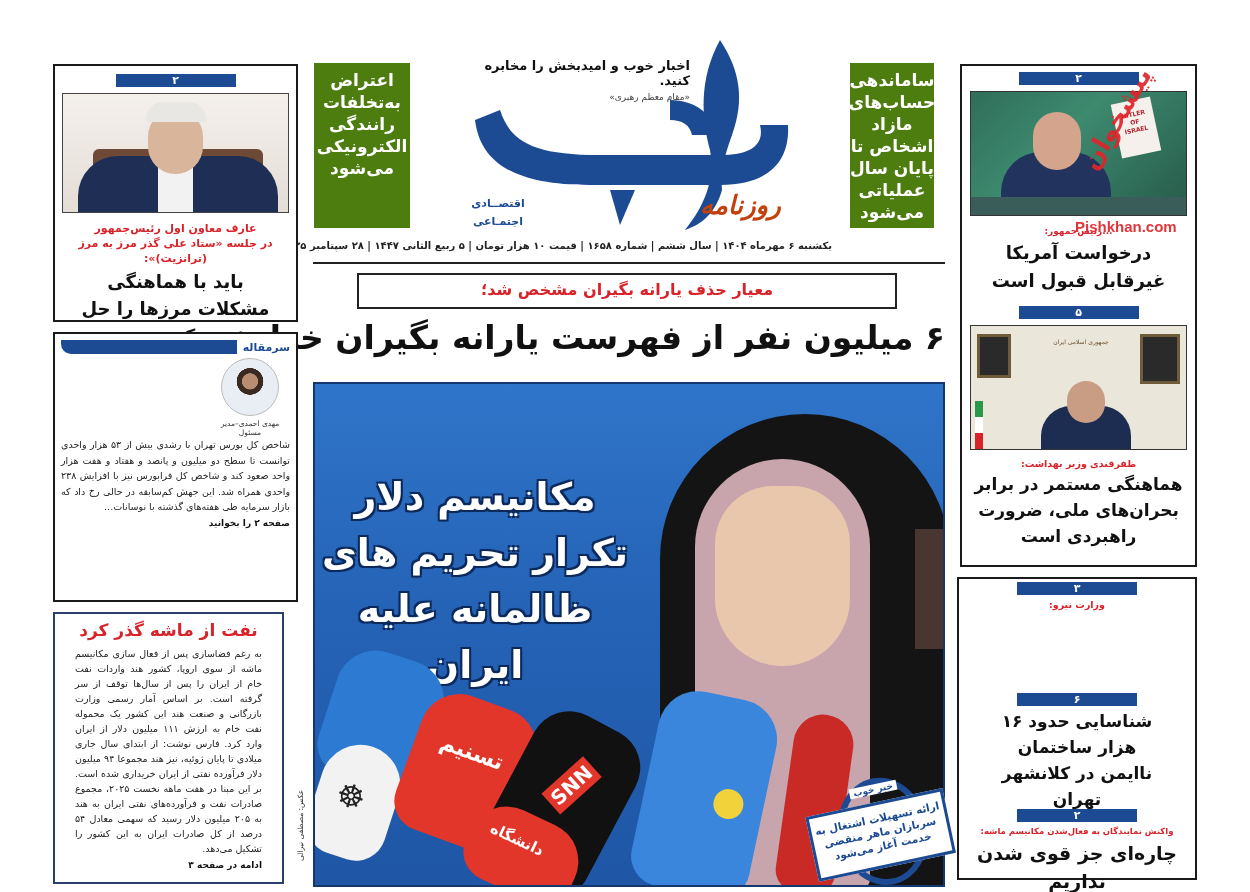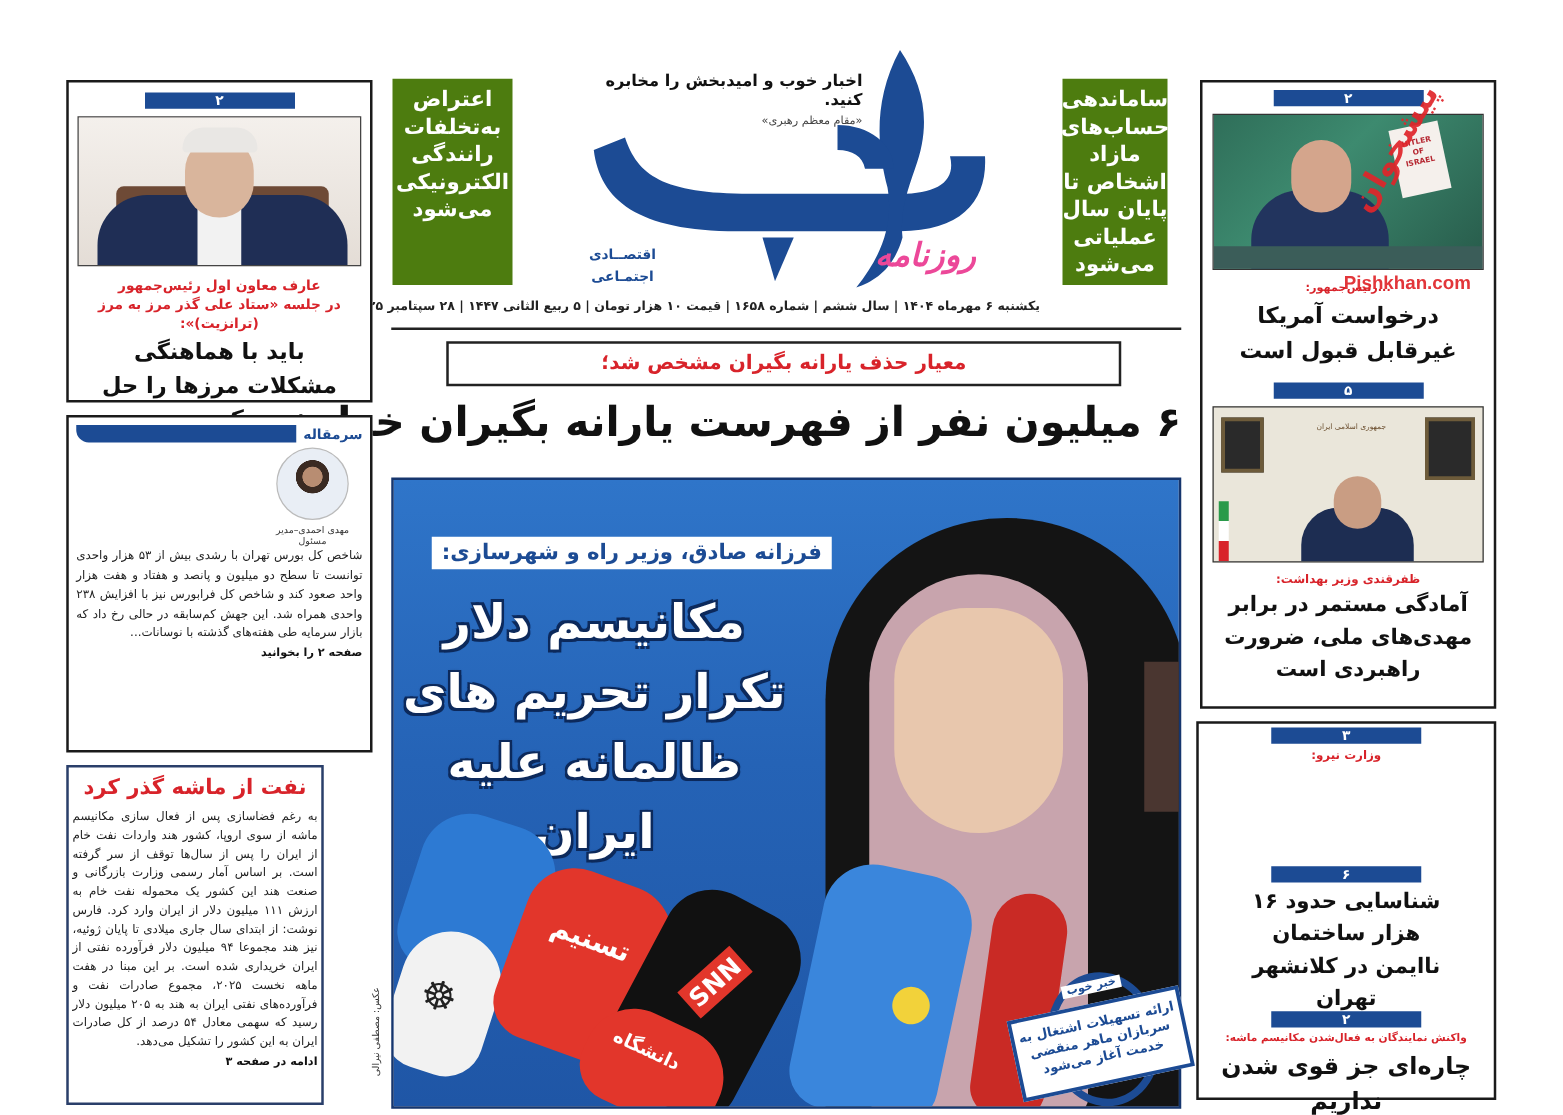--- a/index.html
+++ b/index.html
@@ -53,21 +53,21 @@
 </div>
 
 <div class="logo-big" style="left:470px; top:40px; width:330px; height:200px;">
   <svg width="330" height="200" viewBox="0 0 330 200">
     <path d="M5 80 C10 120 40 145 120 145 L250 145 C300 145 320 120 318 85 L290 85 C295 105 280 115 250 115 L130 115 C60 115 40 100 30 70 Z" fill="#1c4b94"></path>
     <path d="M250 0 C270 30 275 60 262 95 C255 115 250 130 252 150 C245 175 230 185 215 190 C235 165 245 140 240 110 C232 80 228 40 250 0 Z" fill="#1c4b94"></path>
     <path d="M200 60 C225 60 245 75 245 95 L222 95 C220 85 212 80 200 80 Z" fill="#1c4b94"></path>
     <path d="M140 150 L165 150 L150 185 Z" fill="#1c4b94"></path>
   </svg>
 </div>
-<div class="abs" style="left:700px; top:190px; font-size:26px; font-weight:bold; color:#ec4899; font-style:italic;">روزنامه</div>
+<div class="abs" style="left:700px; top:190px; font-size:26px; font-weight:bold; color:#c2410c; font-style:italic;">روزنامه</div>
 <div class="abs" style="left:560px; top:70px; font-size:1px; color:transparent;">خوب</div>
 <div class="abs" style="left:468px; top:195px; width:60px; text-align:center; color:#1c4b94; font-size:11px; font-weight:bold; line-height:18px;">
   <div>اقتصــادی</div>
   <div>اجتمـاعی</div>
 </div>
 
 <div class="dateline" style="left:418px; top:240px; width:414px; text-align:center;">یکشنبه ۶ مهرماه ۱۴۰۴ | سال ششم | شماره ۱۶۵۸ | قیمت ۱۰ هزار تومان | ۵ ربیع الثانی ۱۴۴۷ | ۲۸ سپتامبر ۲۰۲۵</div>
 <div class="rule" style="left:313px; top:262px; width:632px;"></div>
 
 <div class="top-kicker-box" style="left:357px; top:273px; width:540px; height:36px;">
@@ -75,21 +75,20 @@
 </div>
 <div class="main-hl" style="left:313px; top:318px; width:632px;">۶ میلیون نفر از فهرست یارانه بگیران خط خوردند</div>
 
 <div class="hero">
 
   <div class="abs" style="left:345px; top:30px; width:290px; height:480px; background:#141414; border-radius:150px 150px 0 0;"></div>
   <div class="abs" style="left:380px; top:75px; width:175px; height:430px; background:#c8a4ad; border-radius:90px 90px 10px 10px;"></div>
   <div class="abs" style="left:400px; top:102px; width:135px; height:180px; background:#e8c7ad; border-radius:60px 60px 70px 70px;"></div>
   <div class="abs" style="left:600px; top:145px; width:35px; height:120px; background:#4a3630;"></div>
 
-  <div class="hero-kicker" style="left:30px; top:45px;">فرزانه صادق، وزیر راه و شهرسازی:</div>
   <div class="hero-hl" style="left:0; top:85px; width:320px;">
     <div>مکانیسم دلار</div>
     <div>تکرار تحریم های</div>
     <div>ظالمانه علیه ایران</div>
   </div>
 
   <div class="mic" style="left:12px; top:270px; width:110px; height:130px; background:#2d7ad3; transform:rotate(18deg);"></div>
   <div class="mic" style="left:0; top:360px; width:80px; height:115px; background:#f2f2f2; transform:rotate(18deg);">
     <span style="position:absolute; left:20px; top:35px; font-size:32px; color:#222;">☸</span>
   </div>
@@ -145,21 +144,21 @@
   <div style="display:flex; gap:5px;">
     <div style="width:80px; text-align:center;">
       <div style="width:58px; height:58px; border-radius:50%; margin:4px auto 0; background:radial-gradient(circle at 50% 40%,#b88d72 0 18%,#3a2a22 19% 30%,#e9eef5 31% 100%); border:1px solid #bbb;"></div>
       <div style="font-size:7.5px; margin-top:3px; color:#333;">مهدی احمدی–مدیر مسئول</div>
     </div>
   </div>
   <div class="body-text" style="font-size:9.5px; line-height:15.5px;">شاخص کل بورس تهران با رشدی بیش از ۵۳ هزار واحدی توانست تا سطح دو میلیون و پانصد و هفتاد و هفت هزار واحد صعود کند و شاخص کل فرابورس نیز با افزایش ۲۳۸ واحدی همراه شد. این جهش کم‌سابقه در حالی رخ داد که بازار سرمایه طی هفته‌های گذشته با نوسانات...</div>
   <div style="font-size:9px; font-weight:bold; margin-top:3px;">صفحه ۲ را بخوانید</div>
 </div>
 
-<div class="box" style="left:53px; top:612px; width:206px; height:272px; padding:6px 3px; border-color:#2a3f6a;">
+<div class="box" style="left:53px; top:612px; width:231px; height:272px; padding:6px 20px; border-color:#2a3f6a;">
   <div style="color:#d8232a; font-weight:bold; font-size:17px; text-align:center; margin-bottom:6px;">نفت از ماشه گذر کرد</div>
   <div class="body-text" style="font-size:9.5px; line-height:15px;">به رغم فضاسازی پس از فعال سازی مکانیسم ماشه از سوی اروپا، کشور هند واردات نفت خام از ایران را پس از سال‌ها توقف از سر گرفته است. بر اساس آمار رسمی وزارت بازرگانی و صنعت هند این کشور یک محموله نفت خام به ارزش ۱۱۱ میلیون دلار از ایران وارد کرد. فارس نوشت: از ابتدای سال جاری میلادی تا پایان ژوئیه، نیز هند مجموعا ۹۴ میلیون دلار فرآورده نفتی از ایران خریداری شده است. بر این مبنا در هفت ماهه نخست ۲۰۲۵، مجموع صادرات نفت و فرآورده‌های نفتی ایران به هند به ۲۰۵ میلیون دلار رسید که سهمی معادل ۵۴ درصد از کل صادرات ایران به این کشور را تشکیل می‌دهد.</div>
   <div style="font-size:9px; font-weight:bold; margin-top:4px;">ادامه در صفحه ۳</div>
 </div>
 
 <div class="box" style="left:960px; top:64px; width:237px; height:503px;"></div>
 
 <div class="abs" style="left:962px; top:66px; width:233px;">
   <div class="num-bar" style="width:120px; margin-top:6px;">۲</div>
   <div class="photo" style="margin:6px 8px 0; height:125px; background:linear-gradient(135deg,#2f6e59 0%,#3d8a6f 40%,#275a4a 100%); border:1px solid #333;">
@@ -176,21 +175,21 @@
   <div class="num-bar" style="width:120px;">۵</div>
   <div class="photo" style="margin:6px 8px 0; height:125px; background:#eae6da; border:1px solid #333;">
     <div class="abs" style="left:6px; top:8px; width:34px; height:44px; background:#2a2a2a; border:3px solid #6d5b3a;"></div>
     <div class="abs" style="right:6px; top:8px; width:40px; height:50px; background:#2a2a2a; border:3px solid #6d5b3a;"></div>
     <div class="abs" style="left:70px; top:12px; width:80px; font-size:6px; color:#6a4d2d; text-align:center;">جمهوری اسلامی ایران</div>
     <div class="abs" style="left:70px; top:80px; width:90px; height:45px; background:#1d2d52; border-radius:30px 30px 0 0;"></div>
     <div class="abs" style="left:96px; top:55px; width:38px; height:42px; background:#c99d83; border-radius:20px;"></div>
     <div class="abs" style="left:4px; top:75px; width:8px; height:48px; background:linear-gradient(180deg,#2a9a4a 0 33%,#fff 33% 66%,#d8232a 66%);"></div>
   </div>
   <div class="kicker" style="margin-top:6px; font-size:9.5px;">ظفرقندی وزیر بهداشت:</div>
-  <div class="hl" style="font-size:17px; line-height:26px; padding:0 10px;">آمادگی مستمر در برابر مهدی‌های ملی، ضرورت راهبردی است</div>
+  <div class="hl" style="font-size:17px; line-height:26px; padding:0 10px;">هماهنگی مستمر در برابر بحران‌های ملی، ضرورت راهبردی است</div>
 </div>
 
 <div class="box" style="left:957px; top:577px; width:240px; height:303px;"></div>
 
 <div class="abs" style="left:959px; top:582px; width:236px;">
   <div class="num-bar" style="width:120px;">۳</div>
   <div class="kicker" style="font-size:9.5px; margin-top:2px;">وزارت نیرو:</div>
 </div>
 
 <div class="abs" style="left:959px; top:693px; width:236px;">

